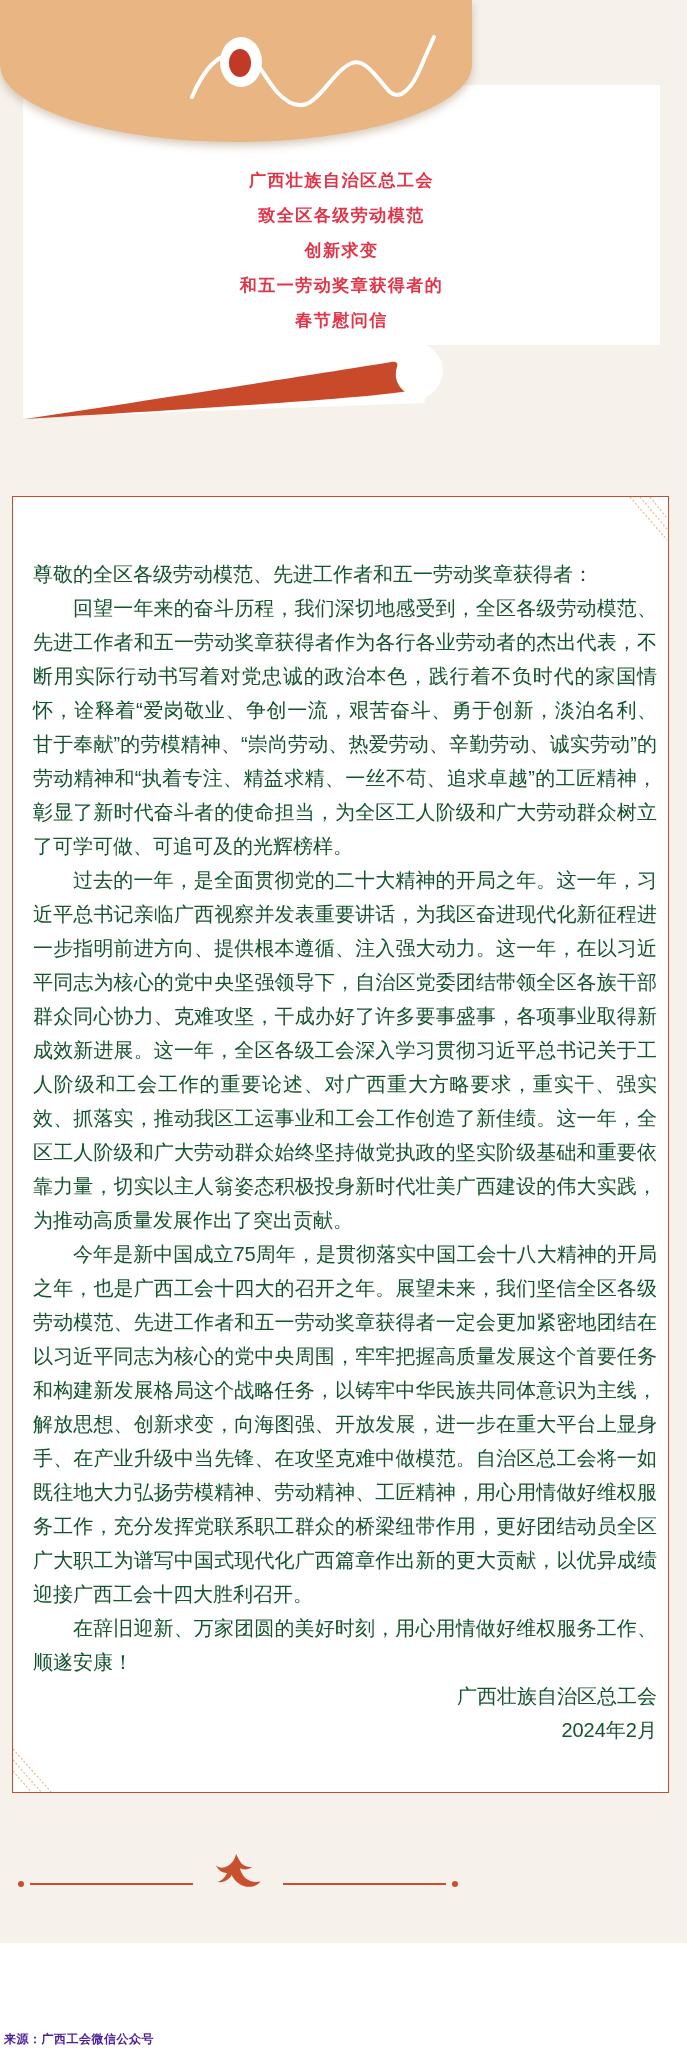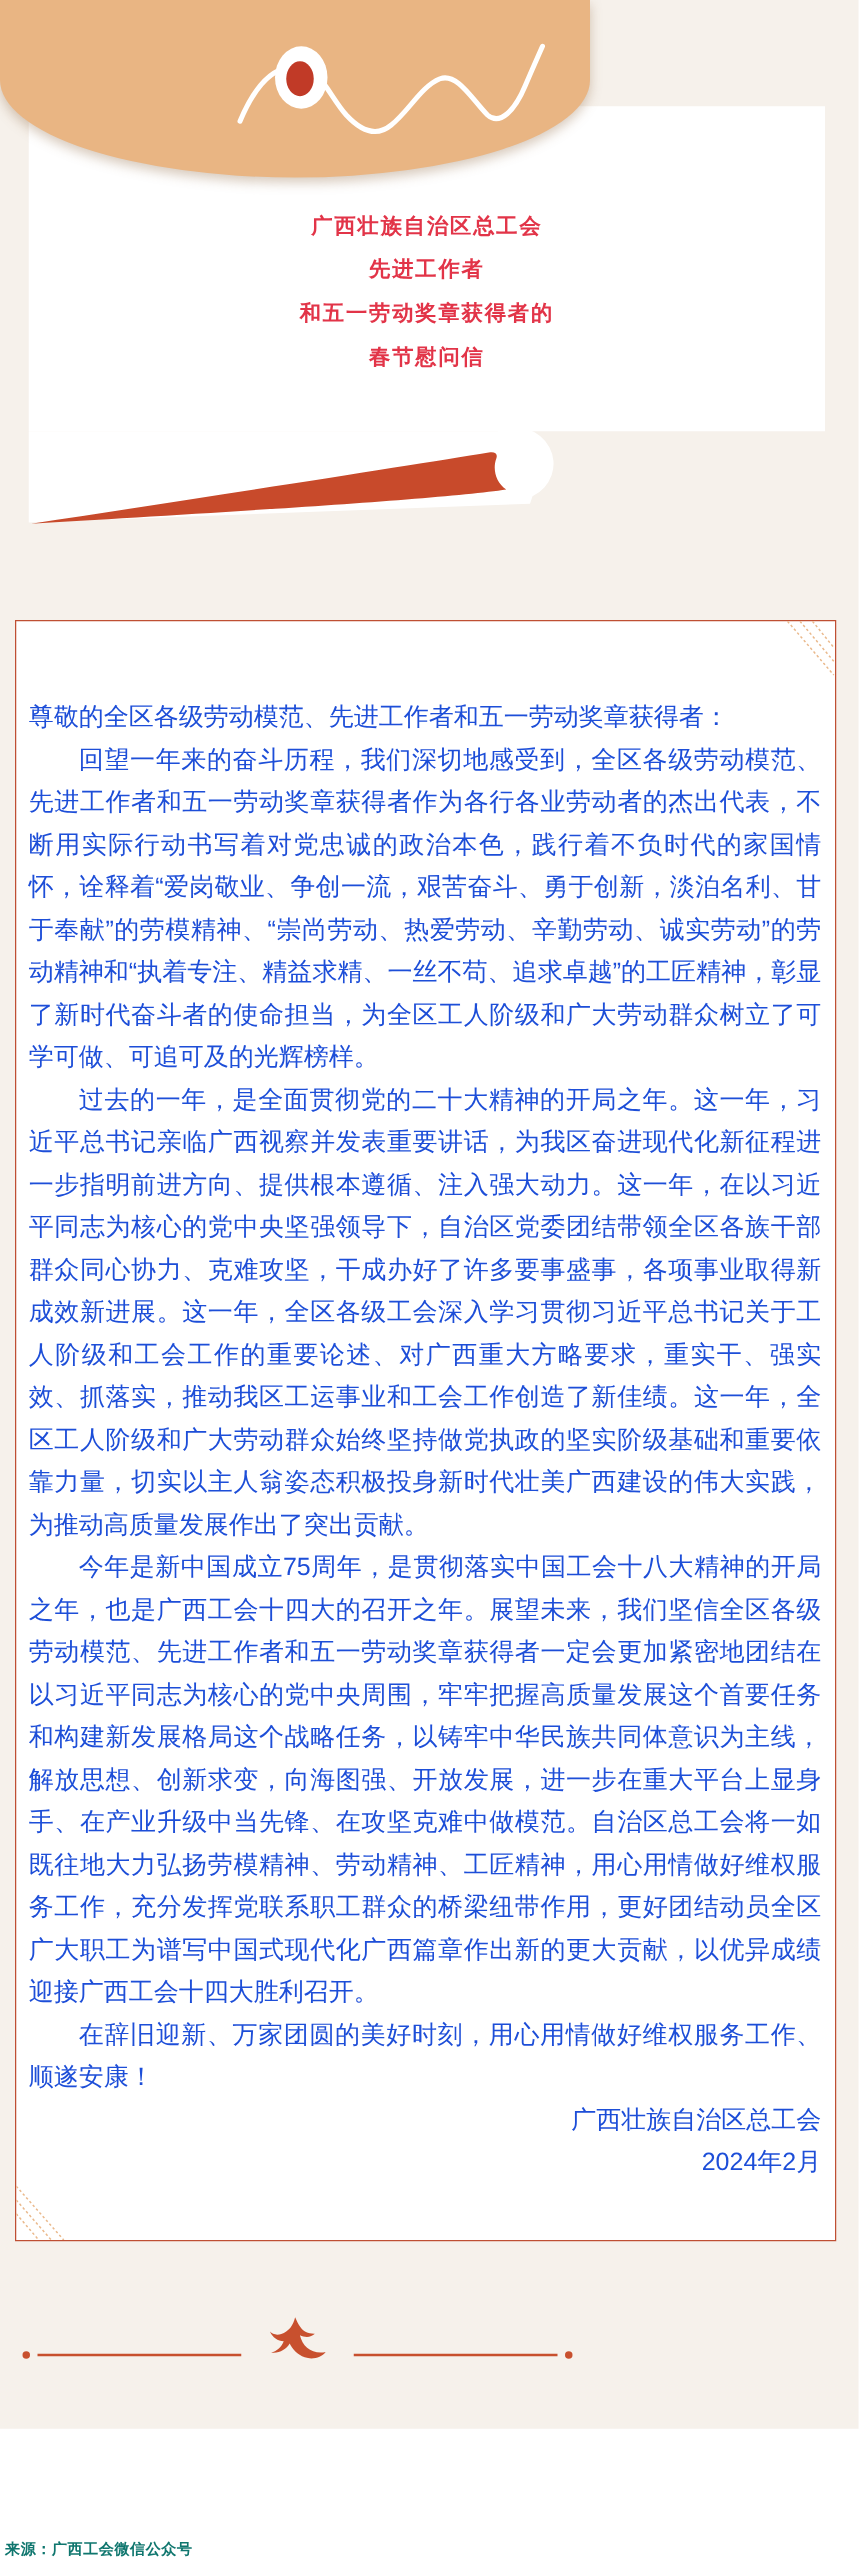--- a/index.html
+++ b/index.html
@@ -24,47 +24,48 @@
   
   .curl-art{position:absolute;left:0;top:330px;}
 
   
   .letter-box{position:absolute;left:12px;top:496px;width:657px;height:1297px;
     background:#fff;border:1px solid var(--border,#bf4f33);box-sizing:border-box;}
   .hatch{position:absolute;}
   .hatch.tr{right:0;top:0;}
   .hatch.bl{left:0;bottom:0;}
   .letter-content{position:absolute;left:0;top:0;width:100%;box-sizing:border-box;
-    padding:60px 11px 0 10px;color:#1d4ed8;font-size:20px;line-height:34px;
+    padding:60px 11px 0 20px;color:#14532d;font-size:20px;line-height:34px;
     text-align:justify;}
   .letter-content p{margin:0;text-indent:2em;}
   .letter-content p.greeting{text-indent:0;}
   .sign-block{text-align:right;}
 
   
   .divider{position:absolute;left:18px;top:1862px;width:440px;height:44px;
     display:flex;align-items:center;}
   .divider .dot{width:6px;height:6px;border-radius:50%;background:var(--accent,#c8502e);flex:0 0 auto;}
   .divider .rule{height:2px;background:var(--accent,#c8502e);flex:1 1 auto;margin:0 6px;}
   .divider .bird{flex:0 0 auto;margin:0 16px;transform:translateY(-12px);color:var(--accent,#c8502e);}
 
   .source-caption{position:absolute;left:4px;top:2031px;font-size:12px;font-weight:bold;
-    color:#0f766e;letter-spacing:.5px;}
+    color:#4c1d95;letter-spacing:.5px;}
 </style>
 </head>
 <body>
 
 <div class="page">
 
   <div class="beige-bg"></div>
 
   <div class="title-card">
     <div class="card-title">
       <div>广西壮族自治区总工会</div>
-      <div>先进工作者</div>
+      <div>致全区各级劳动模范</div>
+      <div>创新求变</div>
       <div>和五一劳动奖章获得者的</div>
       <div>春节慰问信</div>
     </div>
   </div>
 
   <svg class="curl-art" width="687" height="105" viewBox="0 330 687 105">
     <path d="M23 345 L398 345 A27.5 26 0 1 1 426 397 L424 403 L23 418 Z" fill="#ffffff"></path>
     <path d="M25 419 C 170 397 330 372 391 362 C 396 361 398.5 363 397 367
              C 394 375 396.5 386 405 391.5 C 350 400 140 412 25 419 Z" fill="#c84a2b"></path>
   </svg>

